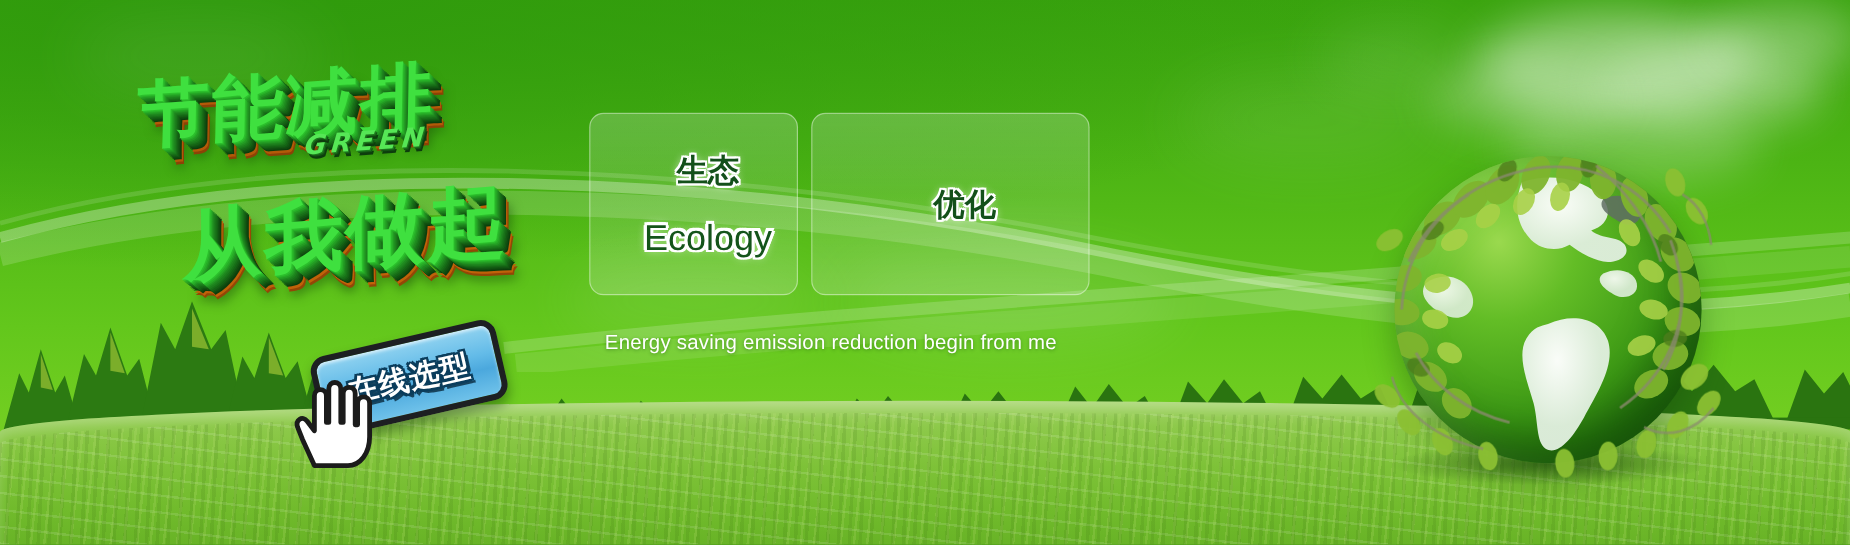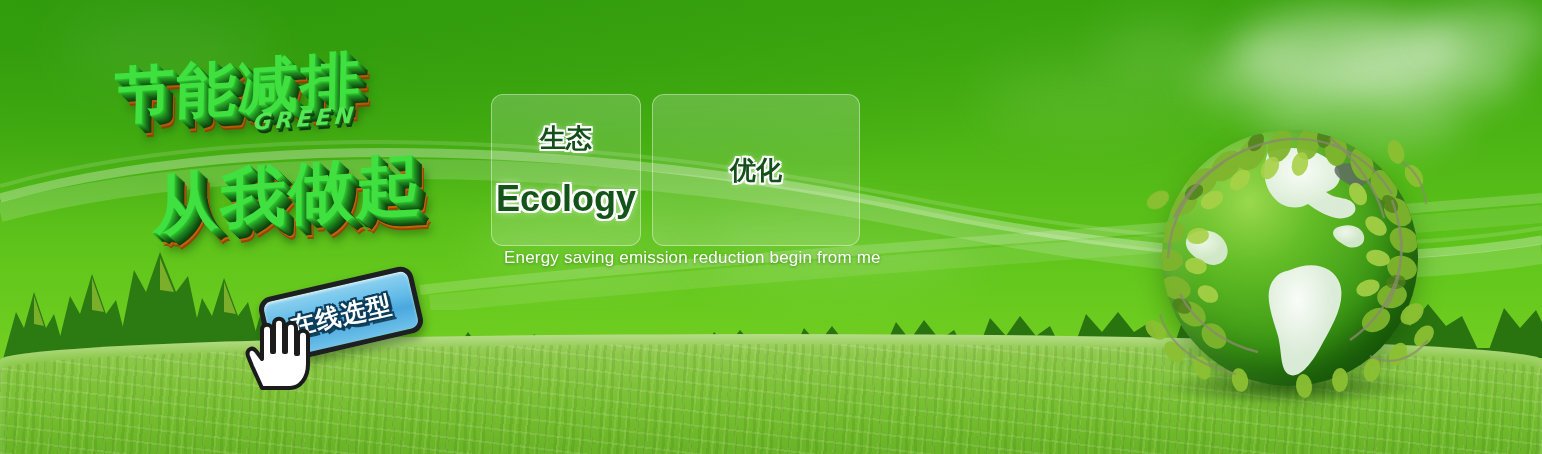--- a/index.html
+++ b/index.html
@@ -134,44 +134,45 @@
   
   .cards{position:absolute;left:491px;top:94px;display:flex;gap:11px;align-items:stretch;}
   .card{
     width:148px;height:150px;
     border-radius:12px;
     background:linear-gradient(180deg, rgba(255,255,255,.20) 0%, rgba(255,255,255,.11) 45%, rgba(255,255,255,.17) 100%);
     border:1px solid rgba(255,255,255,.40);
     display:flex;flex-direction:column;align-items:center;justify-content:center;
     gap:22px;
     cursor:pointer;
+    padding-left:24px;
   }
   .card.wide{width:250px;}
   .card.wide2{width:206px;}
   .card-cn{
     font-size:26px;font-weight:bold;color:#13501a;
     font-family:"DejaVu Sans","Liberation Sans",sans-serif;
     text-shadow:
       -1.6px 0 #fff,1.6px 0 #fff,0 -1.6px #fff,0 1.6px #fff,
       -1.6px -1.6px #fff,1.6px -1.6px #fff,-1.6px 1.6px #fff,1.6px 1.6px #fff,
       0 0 7px rgba(255,255,255,.95);
     white-space:nowrap;
   }
   .card-en{
-    font-size:36px;color:#14541a;font-weight:bold;
+    font-size:30px;color:#14541a;font-weight:normal;
     font-family:"Liberation Sans","DejaVu Sans",sans-serif;
     text-shadow:
       -2px 0 #fff,2px 0 #fff,0 -2px #fff,0 2px #fff,
       -2px -2px #fff,2px -2px #fff,-2px 2px #fff,2px 2px #fff,
       -2.6px 0 #fff,2.6px 0 #fff,0 0 8px rgba(255,255,255,.9);
     white-space:nowrap;
   }
   
   .tagline{
-    position:absolute;left:504px;top:248px;
+    position:absolute;left:504px;top:276px;
     font-size:17px;color:#ffffff;letter-spacing:.2px;
     text-shadow:0 1px 3px rgba(20,70,10,.45);
     white-space:nowrap;
   }
 </style>
 </head>
 <body>
 
 <div class="stage">
 

